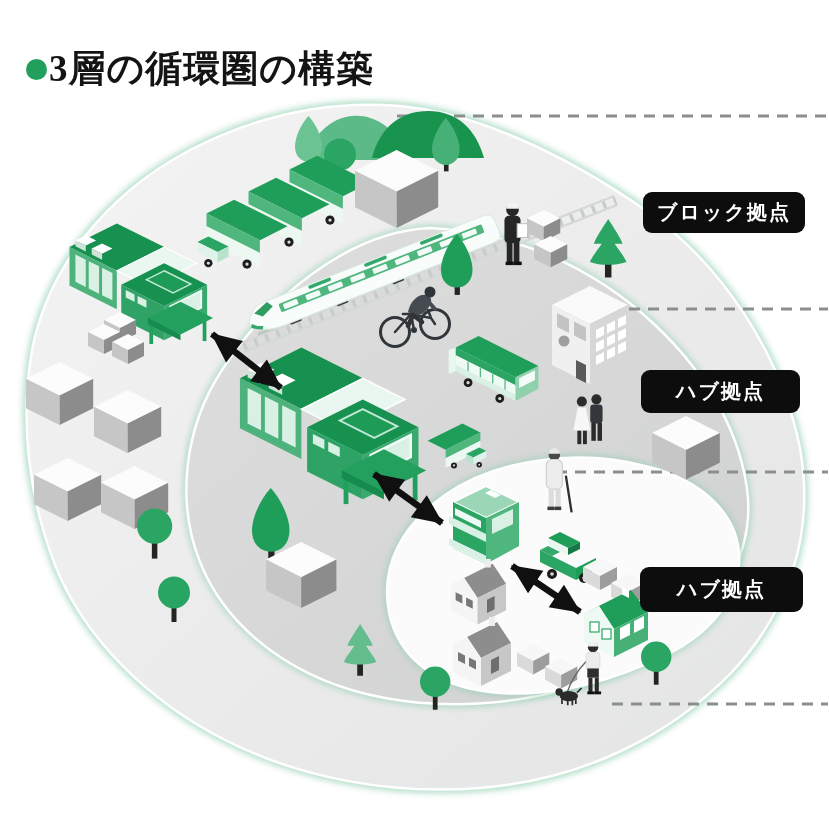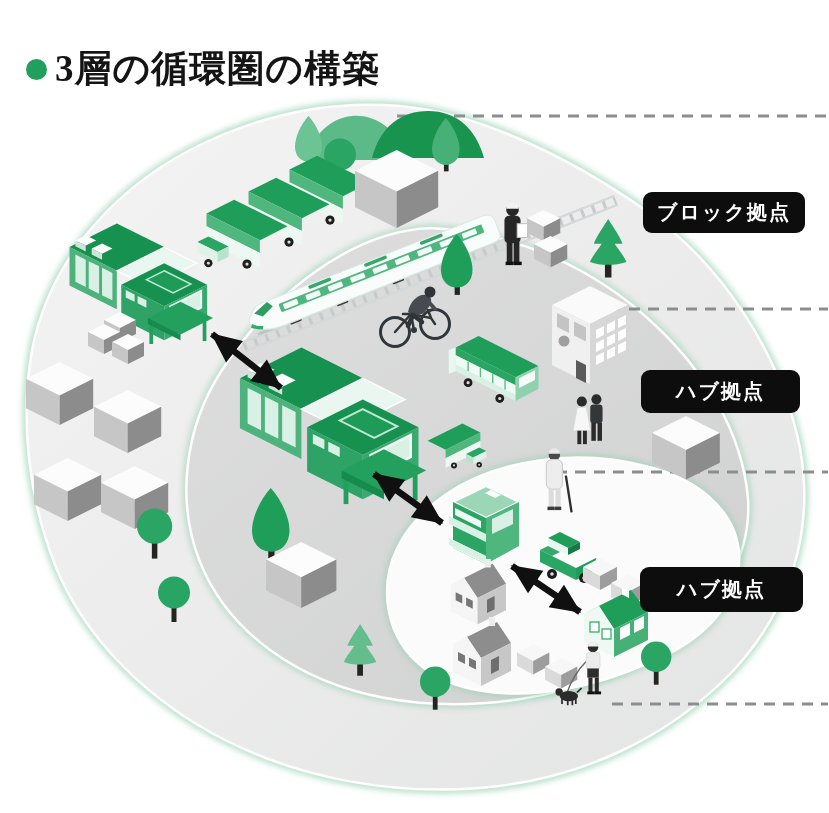--- a/index.html
+++ b/index.html
@@ -1,18 +1,18 @@
 <!DOCTYPE html>
 <html><head>
 <meta charset="utf-8">
 <style>
   html,body{margin:0;padding:0;background:#ffffff;}
   #stage{position:relative;width:829px;height:813px;background:#ffffff;overflow:hidden;
          font-family:"Liberation Sans","DejaVu Sans",sans-serif;}
-  #title-row{position:absolute;left:26px;top:44px;display:flex;align-items:center;gap:8px;}
+  #title-row{position:absolute;left:26px;top:44px;display:flex;align-items:center;gap:2px;}
   #title-dot{width:21px;height:21px;border-radius:50%;background:#21a05d;flex:0 0 auto;}
   #title-text{font-family:"Liberation Serif","DejaVu Serif",serif;font-size:37px;font-weight:600;
               color:#141414;letter-spacing:1px;white-space:nowrap;}
   .pill{position:absolute;background:#0d0d0d;color:#ffffff;border-radius:9px;
         display:flex;align-items:center;justify-content:center;
         font-size:20px;font-weight:bold;letter-spacing:2px;z-index:5;}
   #label-block{left:643px;top:192px;width:162px;height:41px;}
   #label-hub{left:641px;top:370px;width:159px;height:43px;}
   #label-small{left:640px;top:567px;width:163px;height:45px;}
   svg{position:absolute;left:0;top:0;}

